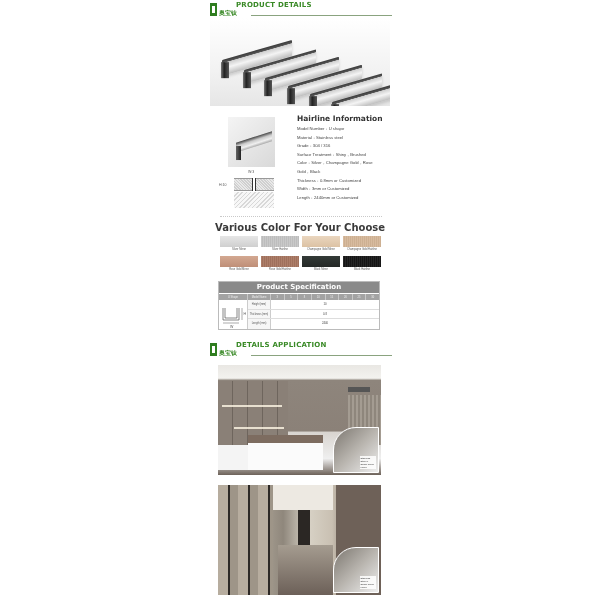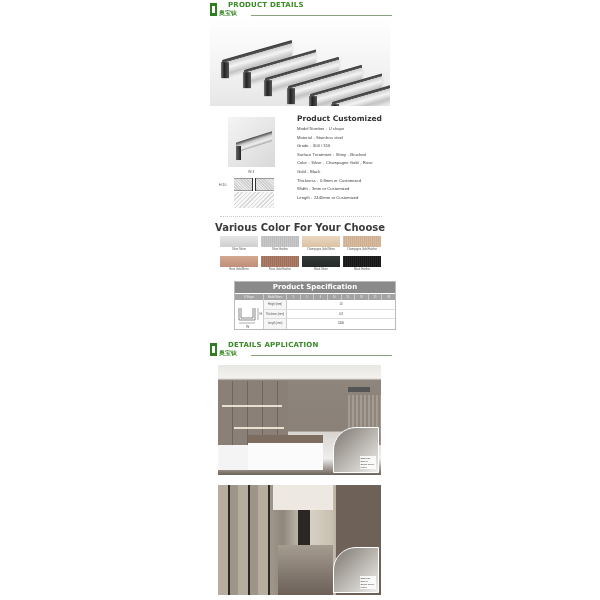--- a/index.html
+++ b/index.html
@@ -5,21 +5,21 @@
   * { box-sizing: border-box; margin: 0; padding: 0; }
   html, body { width: 600px; height: 600px; background: #ffffff; overflow: hidden; }
   body { font-family: "Liberation Sans", sans-serif; position: relative; }
 
   .page { position: absolute; left: 208px; top: 0; width: 184px; height: 600px; }
 
   
   .sec-head { position: absolute; left: 0; width: 184px; height: 18px; }
   .sec-head .logo { position: absolute; left: 2px; top: 3px; width: 7px; height: 13px; background: #2e7d1f; }
   .sec-head .logo::after { content: ""; position: absolute; left: 2px; top: 3px; width: 3px; height: 7px; background: #fff; }
-  .sec-head .title { position: absolute; left: 20px; top: 1px; font-size: 7px; font-weight: bold; color: #3a8a27; letter-spacing: 0.2px; font-family: "DejaVu Sans", sans-serif; }
+  .sec-head .title { position: absolute; left: 28px; top: 1px; font-size: 7px; font-weight: bold; color: #3a8a27; letter-spacing: 0.2px; font-family: "DejaVu Sans", sans-serif; }
   .sec-head .sub { position: absolute; left: 11px; top: 9px; font-size: 6px; font-weight: bold; color: #3a8a27; }
   .sec-head .rule { position: absolute; left: 43px; right: 0; top: 15px; height: 1px; background: #8aa37f; }
 
   
   .hero { position: absolute; left: 2px; top: 18px; width: 180px; height: 88px;
     background: linear-gradient(180deg, #ffffff 0%, #f2f2f2 60%, #e6e6e6 100%); overflow: hidden; }
   .tube { position: absolute; height: 14px; transform: skewY(-16deg); transform-origin: left bottom;
     background: linear-gradient(180deg, #3a3a3a 0%, #555 18%, #cfcfcf 22%, #f4f4f4 55%, #bdbdbd 100%);
     border-radius: 1px; box-shadow: 0 2px 3px rgba(0,0,0,0.15); }
   .tube::before { content: ""; position: absolute; left: -1px; top: 3px; width: 8px; height: 16px;
@@ -47,21 +47,21 @@
   .dotted { position: absolute; left: 12px; top: 216px; width: 162px; height: 0; border-top: 1px dotted #c9c9c9; }
 
   
   .col-title { position: absolute; left: 0; width: 184px; top: 222px; text-align: center; font-size: 10px; font-weight: bold; color: #3a3a3a; font-family: "DejaVu Sans", sans-serif; }
   .swatches { position: absolute; left: 12px; top: 236px; width: 162px; display: grid; grid-template-columns: repeat(4, 38px); column-gap: 3px; row-gap: 3px; }
   .sw { width: 38px; }
   .sw .chip { width: 38px; height: 11px; }
   .sw .lbl { font-size: 2.6px; color: #555; text-align: center; height: 6px; line-height: 6px; white-space: nowrap; overflow: hidden; }
 
   
-  .spec { position: absolute; left: 26px; top: 281px; width: 162px; border: 1px solid #bbb; }
+  .spec { position: absolute; left: 10px; top: 281px; width: 162px; border: 1px solid #bbb; }
   .spec .head { height: 11px; background: #8a8a8a; color: #fff; font-size: 7px; font-weight: bold; text-align: center; line-height: 11px; font-family: "DejaVu Sans", sans-serif; }
   .spec .cols { display: flex; height: 7px; background: #a3a3a3; border-top: 1px solid #fff; }
   .spec .cols div { font-size: 2.6px; color: #eee; text-align: center; line-height: 7px; border-right: 1px solid #c8c8c8; }
   .spec .body { position: relative; height: 29px; }
   .spec .shape { position: absolute; left: 0; top: 0; width: 29px; height: 29px; border-right: 1px solid #ccc; }
   .spec .rows { position: absolute; left: 29px; top: 0; right: 0; }
   .spec .row { display: flex; height: 9.6px; border-bottom: 1px solid #ddd; }
   .spec .row .k { width: 23px; font-size: 2.6px; color: #555; line-height: 9px; text-align: center; border-right: 1px solid #ccc; background: #f6f6f6; }
   .spec .row .v { flex: 1; font-size: 2.8px; color: #444; line-height: 9px; text-align: center; }
 
@@ -100,21 +100,21 @@
       <div class="bar"></div>
     </div>
   <div class="wlabel">W:3</div>
   <div class="hlabel">H:10</div>
   <div class="diagram">
     <div class="top"></div>
       <div class="slot"></div>
       <div class="bottom"></div>
   </div>
 
-  <div class="pi-title">Product Customized</div>
+  <div class="pi-title">Hairline Information</div>
   <div class="pi-list">
     <div>Model Number：U shape</div>
     <div>Material：Stainless steel</div>
     <div>Grade：304 / 316</div>
     <div>Surface Treatment：Shiny，Brushed</div>
     <div>Color：Silver，Champagne Gold，Rose</div>
     <div>Gold，Black</div>
     <div>Thickness：0.8mm or Customized</div>
     <div>Width：3mm or Customized</div>
     <div>Length：2440mm or Customized</div>

